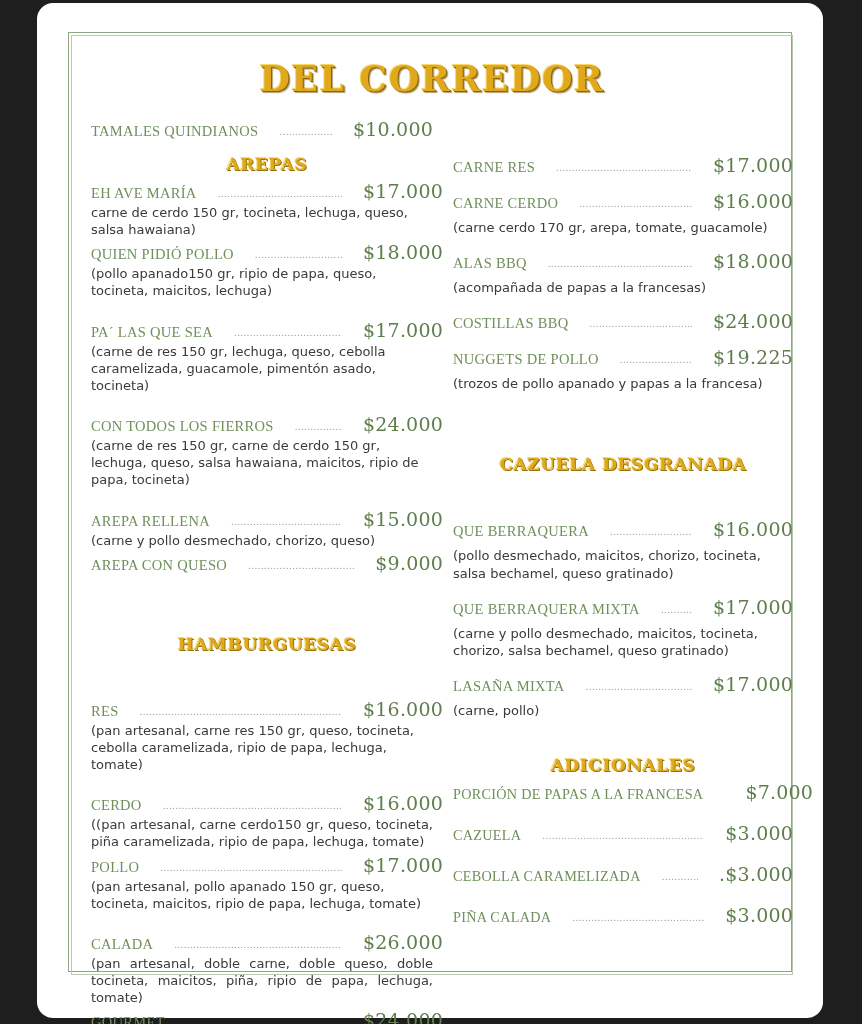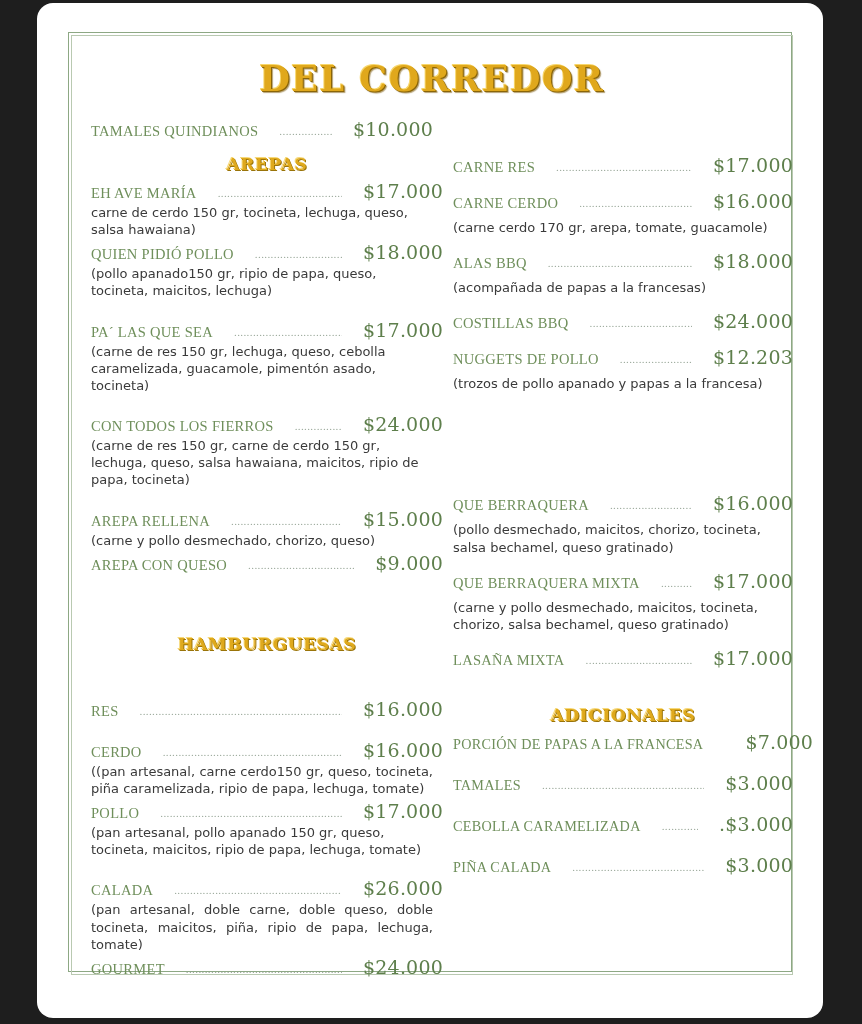--- a/index.html
+++ b/index.html
@@ -250,20 +250,21 @@
             <div class="section-heading">HAMBURGUESAS</div>
 
             <div class="spacer-38"></div>
 
             <div class="item tight">
               <div class="item-line">
                 <span class="item-name">RES</span>
                 <span class="dots">.........................................................................................................</span>
                 <span class="item-price">$16.000</span>
               </div>
+              <div class="item-desc">(pan artesanal, carne res 150 gr, queso, tocineta, cebolla caramelizada, ripio de papa, lechuga, tomate)</div>
             </div>
 
             <div class="spacer-16"></div>
 
             <div class="item tight">
               <div class="item-line">
                 <span class="item-name">CERDO</span>
                 <span class="dots">.........................................................................................................</span>
                 <span class="item-price">$16.000</span>
               </div>
@@ -336,27 +337,28 @@
                 <span class="item-name">COSTILLAS BBQ</span>
                 <span class="dots">...........................................................................................</span>
                 <span class="item-price">$24.000</span>
               </div>
             </div>
 
             <div class="item">
               <div class="item-line">
                 <span class="item-name">NUGGETS DE POLLO</span>
                 <span class="dots">...........................................................................................</span>
-                <span class="item-price">$12.203</span>
+                <span class="item-price">$19.225</span>
               </div>
               <div class="item-desc">(trozos de pollo apanado y papas a la francesa)</div>
             </div>
           </div>
 
           <div class="block-cazuela">
+            <div class="section-heading">CAZUELA DESGRANADA</div>
 
             <div class="spacer-38"></div>
 
             <div class="item">
               <div class="item-line">
                 <span class="item-name">QUE BERRAQUERA</span>
                 <span class="dots">...........................................................................................</span>
                 <span class="item-price">$16.000</span>
               </div>
               <div class="item-desc">(pollo desmechado, maicitos, chorizo, tocineta, salsa bechamel, queso gratinado)</div>
@@ -370,37 +372,38 @@
               </div>
               <div class="item-desc">(carne y pollo desmechado, maicitos, tocineta, chorizo, salsa bechamel, queso gratinado)</div>
             </div>
 
             <div class="item">
               <div class="item-line">
                 <span class="item-name">LASAÑA MIXTA</span>
                 <span class="dots">...........................................................................................</span>
                 <span class="item-price">$17.000</span>
               </div>
+              <div class="item-desc">(carne, pollo)</div>
             </div>
           </div>
 
           <div class="block-adicionales">
             <div class="section-heading">ADICIONALES</div>
 
             <div class="adicional-line">
               <div class="item-line">
                 <span class="item-name">PORCIÓN DE PAPAS A LA FRANCESA</span>
                 <span class="dots">...........................................................................................</span>
                 <span class="item-price">$7.000</span>
               </div>
             </div>
 
             <div class="adicional-line">
               <div class="item-line">
-                <span class="item-name">TAMALES</span>
+                <span class="item-name">CAZUELA</span>
                 <span class="dots">...........................................................................................</span>
                 <span class="item-price">$3.000</span>
               </div>
             </div>
 
             <div class="adicional-line">
               <div class="item-line">
                 <span class="item-name">CEBOLLA CARAMELIZADA</span>
                 <span class="dots">...........................................................................................</span>
                 <span class="item-price">.$3.000</span>

